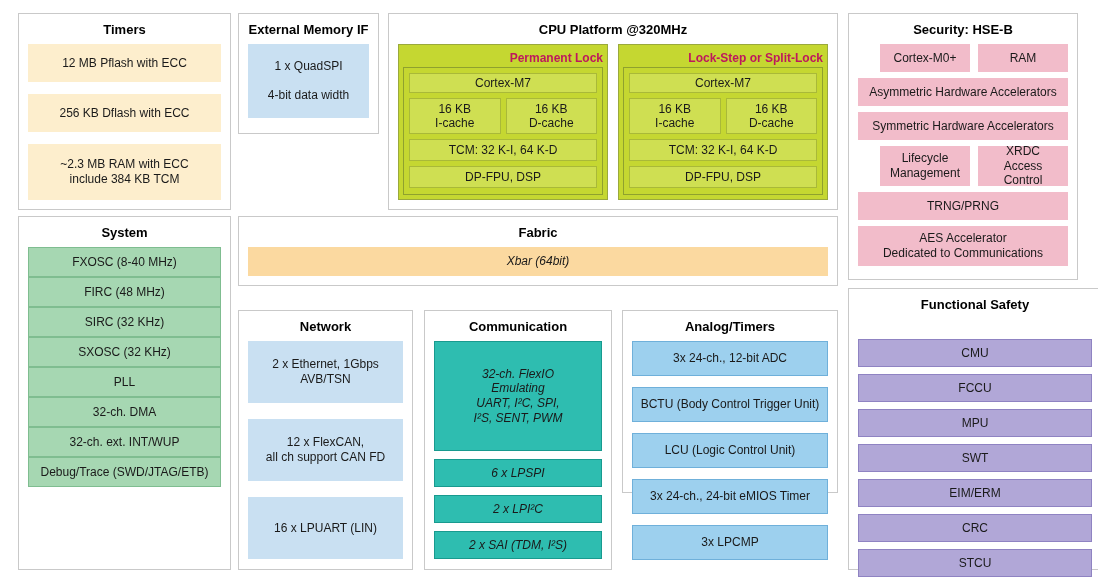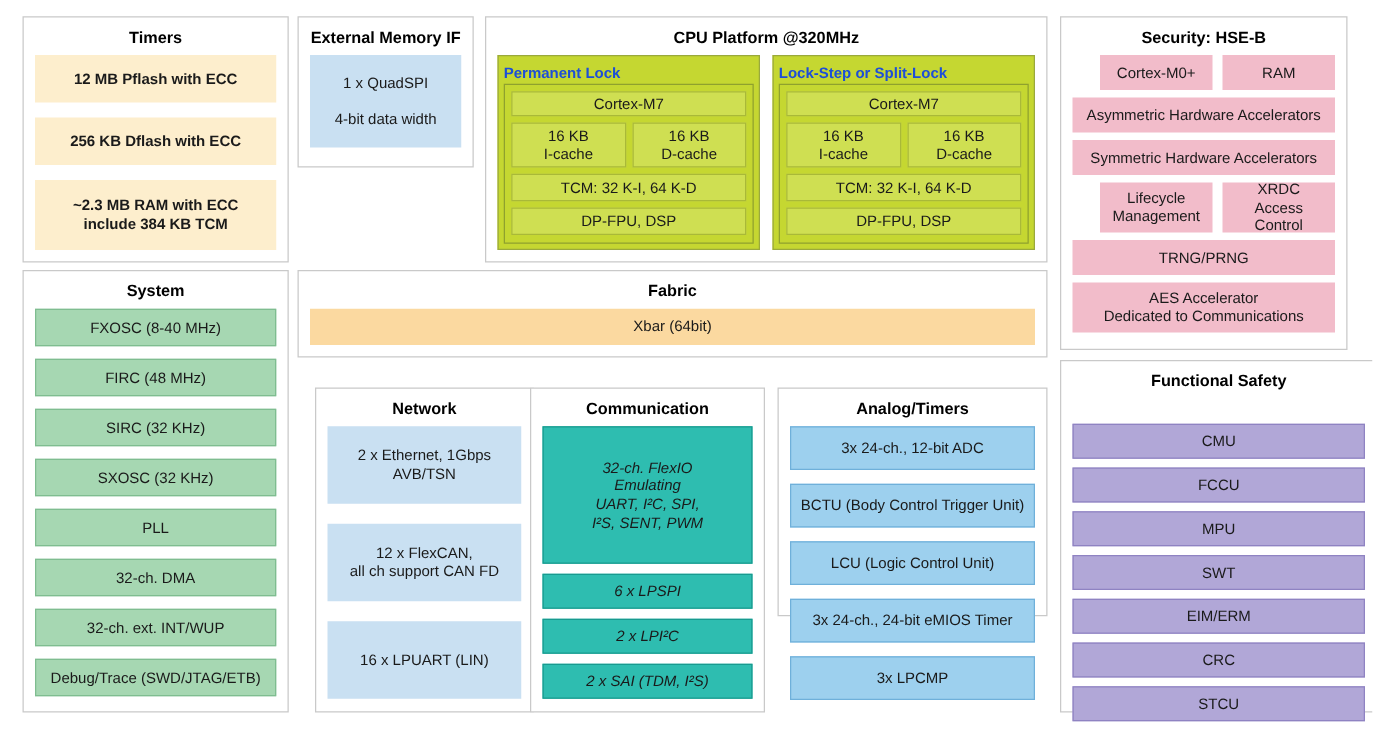--- a/index.html
+++ b/index.html
@@ -25,55 +25,55 @@
     font-size:12px;line-height:1.22;padding:2px 5px;box-sizing:border-box;
     white-space:pre-line;flex:none;
   }
   
   .h20{height:20px}.h22{height:22px}.h28{height:28px}.h29{height:29px}
   .h30{height:30px}.h35{height:35px}.h38{height:38px}
   .h40{height:40px}.h56{height:56px}.h62{height:62px}.h74{height:74px}
   .h110{height:110px}
   
   .c-cream {background:#fdeecd;}
-  .c-orange{background:#fbd9a0;}
+  .c-orange{background:#fbd9a0;font-style:italic;}
   .c-green {background:#a6d7b2;border:1px solid #7fbd90;}
   .c-lblue {background:#c9e0f2;}
   .c-teal  {background:#2ebdb0;border:1px solid #189a8f;font-style:italic;}
   .c-sky   {background:#9dd0ee;border:1px solid #6fb0da;}
   .c-pink  {background:#f2bcca;}
   .c-purple{background:#b1a7d7;border:1px solid #8f83c2;}
   
   #p-memory  {left:18px; top:13px; width:213px;height:197px;}
   #p-system  {left:18px; top:216px;width:213px;height:354px;}
   #p-extmem  {left:238px;top:13px; width:141px;height:121px;}
   #p-cpu     {left:388px;top:13px; width:450px;height:197px;}
   #p-fabric  {left:238px;top:216px;width:600px;height:70px;}
-  #p-network {left:238px;top:310px;width:175px;height:260px;margin-left:14px;}
+  #p-network {left:238px;top:310px;width:175px;height:260px;}
   #p-comm    {left:424px;top:310px;width:188px;height:260px;}
   #p-analog  {left:622px;top:310px;width:216px;height:183px;}
   #p-security{left:848px;top:13px; width:230px;height:267px;}
   #p-safety  {left:848px;top:288px;width:254px;height:282px;gap:20px;}
   
-  #p-memory  .stack{gap:12px;font-weight:bold;}
-  #p-system  .stack{gap:10px;}
+  #p-memory  .stack{gap:12px;}
+  #p-system  .stack{}
   #p-network .stack{gap:16px;}
   #p-comm    .stack{gap:8px;}
   #p-analog  .stack{gap:11px;}
   #p-security.panel .stack{gap:6px;}
   #p-safety  .stack{gap:7px;}
   
   .cores{display:flex;gap:10px;flex:1;}
   .core{
     flex:1;background:#c5d731;border:1px solid #9aa93c;box-sizing:border-box;
     display:flex;flex-direction:column;padding:4px;
   }
   .core-title{
-    font-weight:bold;font-size:12px;line-height:18px;text-align:left;
-    color:#1d4ed8;flex:none;
+    font-weight:bold;font-size:12px;line-height:18px;text-align:right;
+    color:#be185d;flex:none;
   }
   .core-inner{
     flex:1;border:1px solid #8fa12e;display:flex;flex-direction:column;
     gap:5px;padding:5px;box-sizing:border-box;
   }
   .core-box{
     background:#cfdf52;border:1px solid #a9b938;
     display:flex;align-items:center;justify-content:center;text-align:center;
     font-size:12px;line-height:1.2;white-space:pre-line;box-sizing:border-box;flex:none;
   }

